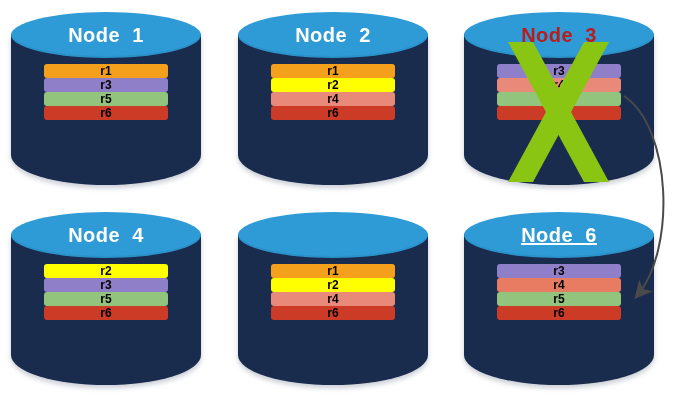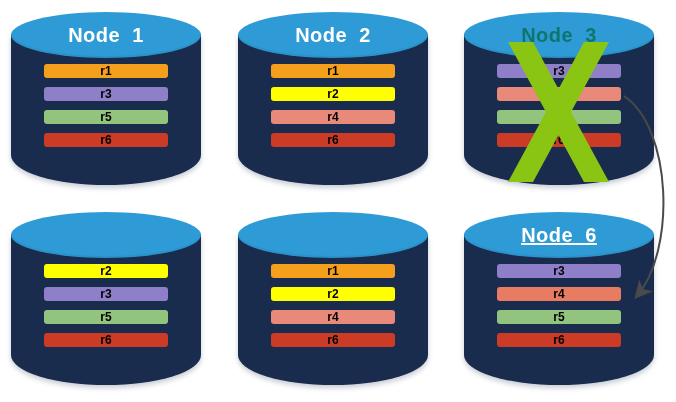--- a/index.html
+++ b/index.html
@@ -72,21 +72,20 @@
   .bars {
     position: absolute;
     left: 33px;
     top: 52px;
     width: 124px;
   }
 
   .bar {
     position: relative;
     height: 14px;
-    margin-bottom: 9px;
     border-radius: 3px;
     text-align: center;
     line-height: 14px;
     font-size: 12px;
     font-weight: bold;
     color: #000000;
   }
   .bar:last-child { margin-bottom: 0; }
 
   
@@ -134,38 +133,39 @@
       <div class="bar" style="background-color: rgb(245, 160, 28);">r1</div>
       <div class="bar" style="background-color: rgb(255, 255, 0);">r2</div>
       <div class="bar" style="background-color: rgb(232, 137, 122);">r4</div>
       <div class="bar" style="background-color: rgb(204, 59, 38);">r6</div>
     </div>
   </div>
 
   <div class="node" style="left:464px; top:12px;">
     <div class="cyl-body" style="background: rgb(26, 44, 78);"></div>
     <div class="cyl-top" style="background: rgb(46, 155, 214);"></div>
-    <div class="cyl-title" style="color: #0f766e;">Node  3</div>
+    <div class="cyl-title" style="color: #b91c1c;">Node  3</div>
     <div class="bars">
       <div class="bar" style="background-color: rgb(142, 127, 200);">r3</div>
       <div class="bar" style="background-color: rgb(232, 137, 122);">r4</div>
       <div class="bar" style="background-color: rgb(146, 196, 125);">r5</div>
       <div class="bar" style="background-color: rgb(204, 59, 38);">r6</div>
     </div>
     <svg class="fail-x" viewBox="0 0 145 140">
       <g id="fail-x-mark" fill="#8bc514">
         <polygon points="22,0 47,0 123,140 98,140"></polygon>
         <polygon points="98,0 123,0 47,140 22,140"></polygon>
       </g>
     </svg>
   </div>
 
   <div class="node" style="left:11px; top:212px;">
     <div class="cyl-body" style="background: rgb(26, 44, 78);"></div>
     <div class="cyl-top" style="background: rgb(46, 155, 214);"></div>
+    <div class="cyl-title" style="color: rgb(255, 255, 255);">Node  4</div>
     <div class="bars">
       <div class="bar" style="background-color: rgb(255, 255, 0);">r2</div>
       <div class="bar" style="background-color: rgb(142, 127, 200);">r3</div>
       <div class="bar" style="background-color: rgb(146, 196, 125);">r5</div>
       <div class="bar" style="background-color: rgb(204, 59, 38);">r6</div>
     </div>
   </div>
 
   <div class="node" style="left:238px; top:212px;">
     <div class="cyl-body" style="background: rgb(26, 44, 78);"></div>

